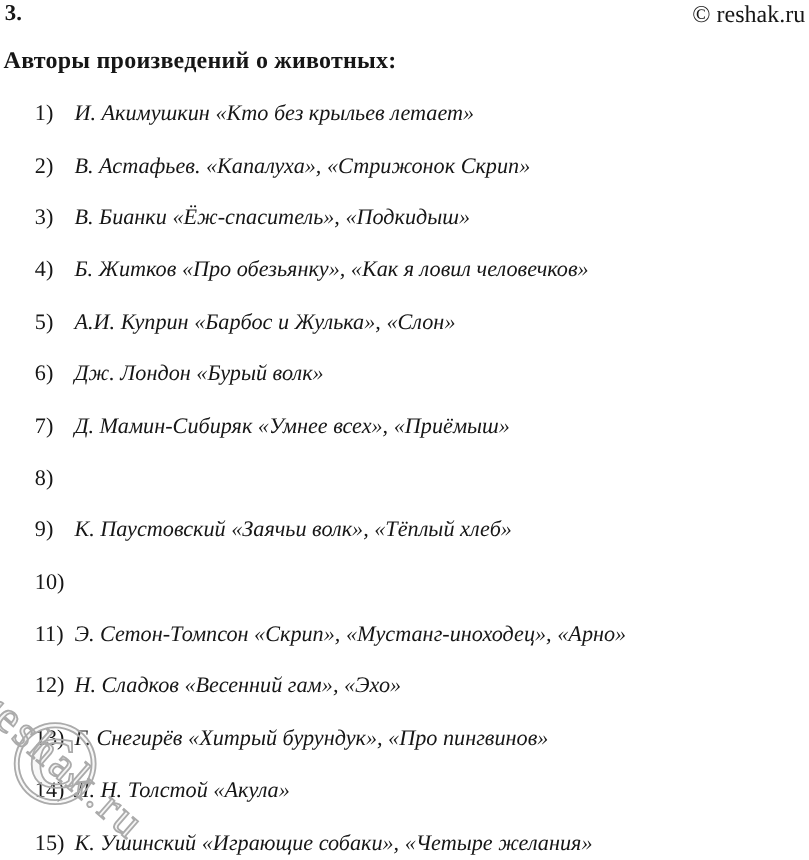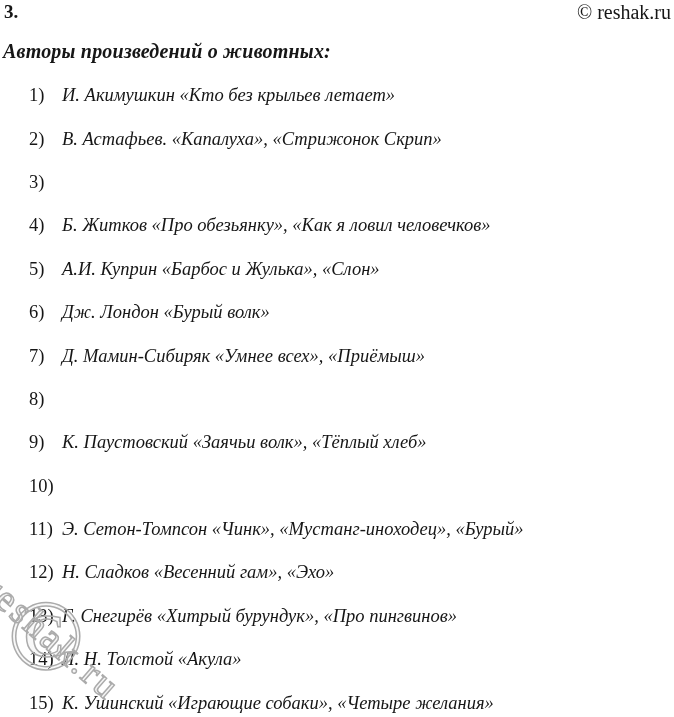--- a/index.html
+++ b/index.html
@@ -33,21 +33,20 @@
   .copyright {
     font-size: 20px;
     line-height: 24px;
   }
   .heading {
     position: absolute;
     top: 40px;
     left: 3px;
     font-size: 20px;
     font-weight: bold;
-    font-style: italic;
     letter-spacing: 0.2px;
   }
   .authors-list {
     position: absolute;
     top: 74px;
     left: 0;
     right: 0;
   }
   .list-item {
     height: 43.4px;
@@ -108,20 +107,21 @@
       <span class="text">И. Акимушкин «Кто без крыльев летает»</span>
     </div>
 
     <div class="list-item">
       <span class="num">2)</span>
       <span class="text">В. Астафьев. «Капалуха», «Стрижонок Скрип»</span>
     </div>
 
     <div class="list-item">
       <span class="num">3)</span>
+      <span class="text">В. Бианки «Ёж-спаситель», «Подкидыш»</span>
     </div>
 
     <div class="list-item">
       <span class="num">4)</span>
       <span class="text">Б. Житков «Про обезьянку», «Как я ловил человечков»</span>
     </div>
 
     <div class="list-item">
       <span class="num">5)</span>
       <span class="text">А.И. Куприн «Барбос и Жулька», «Слон»</span>
@@ -145,21 +145,21 @@
       <span class="num">9)</span>
       <span class="text">К. Паустовский «Заячьи волк», «Тёплый хлеб»</span>
     </div>
 
     <div class="list-item">
       <span class="num">10)</span>
     </div>
 
     <div class="list-item">
       <span class="num">11)</span>
-      <span class="text">Э. Сетон-Томпсон «Чинк», «Мустанг-иноходец», «Бурый»</span>
+      <span class="text">Э. Сетон-Томпсон «Скрип», «Мустанг-иноходец», «Арно»</span>
     </div>
 
     <div class="list-item">
       <span class="num">12)</span>
       <span class="text">Н. Сладков «Весенний гам», «Эхо»</span>
     </div>
 
     <div class="list-item">
       <span class="num">13)</span>
       <span class="text">Г. Снегирёв «Хитрый бурундук», «Про пингвинов»</span>

